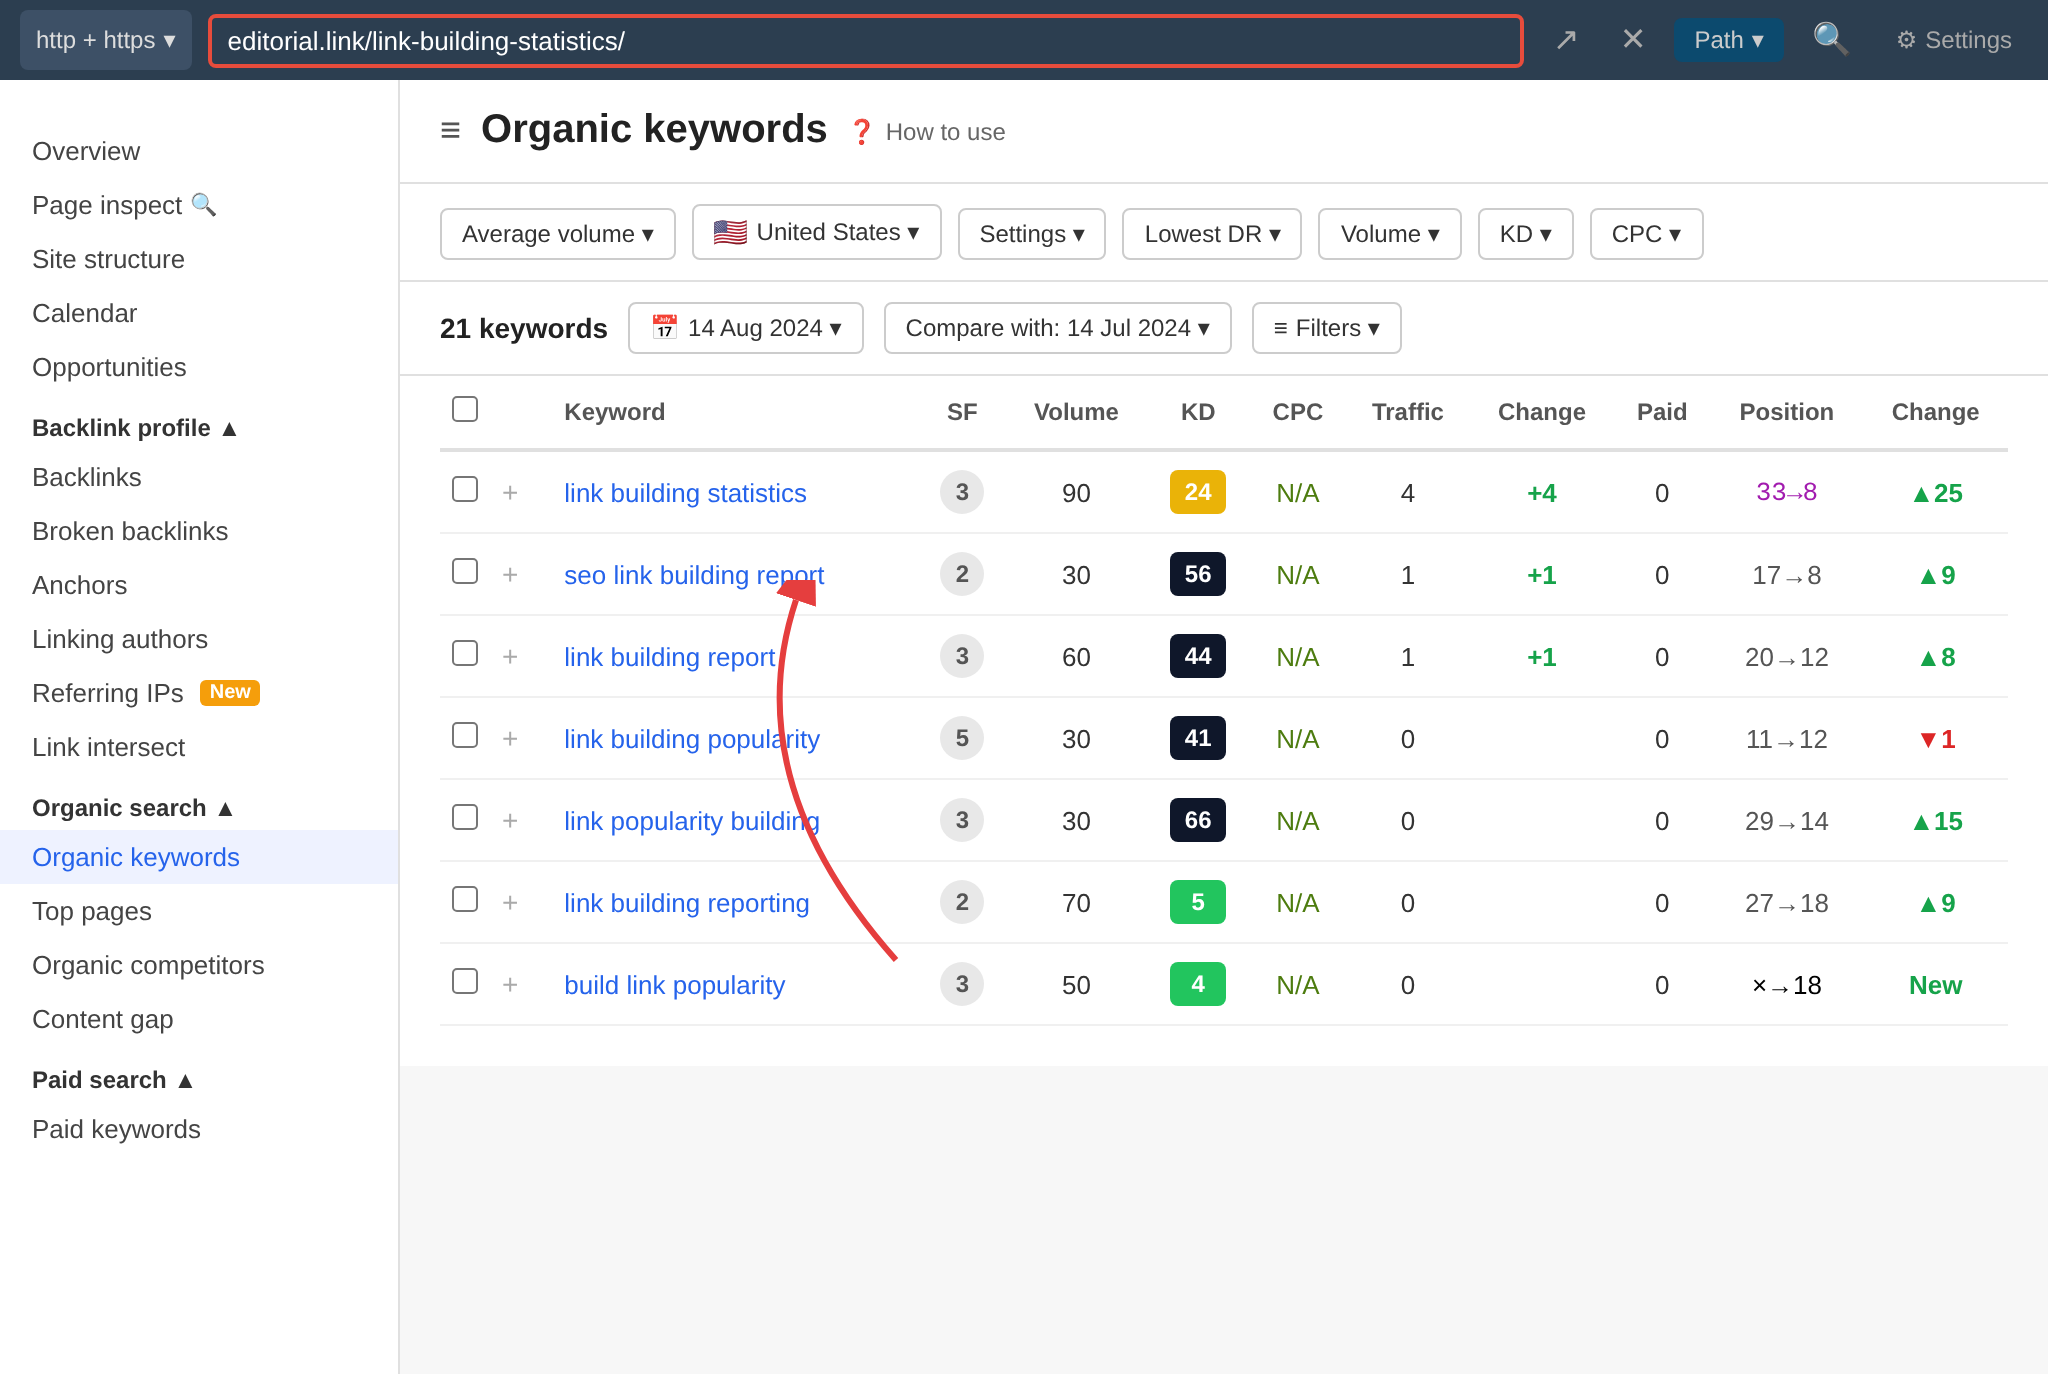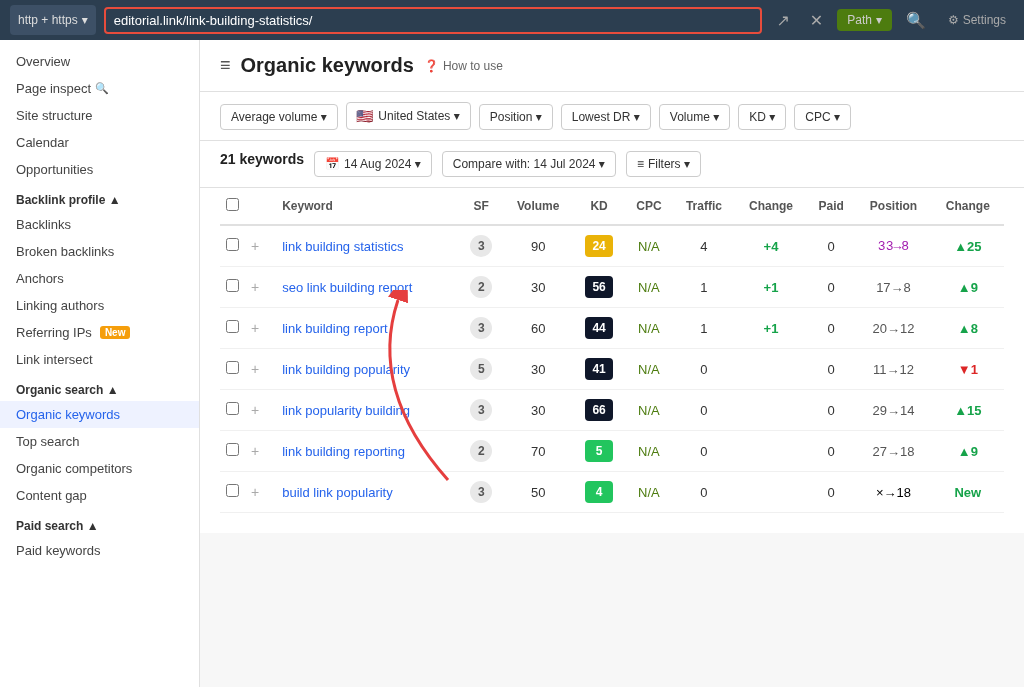--- a/index.html
+++ b/index.html
@@ -18,36 +18,36 @@
     .topbar-url {
       flex: 1; background: transparent; border: 2px solid #e74c3c;
       border-radius: 4px; color: #fff; padding: 4px 8px; font-size: 13px;
       outline: none;
     }
     .topbar-icon-btn {
       background: none; border: none; color: #aaa; cursor: pointer;
       font-size: 16px; padding: 4px 6px; display: flex; align-items: center;
     }
     .topbar-path-btn {
-      background: #4d7c0f; color: #ccc; border: none; border-radius: 4px;
+      background: #0c4a6e; color: #ccc; border: none; border-radius: 4px;
       padding: 4px 10px; font-size: 12px; cursor: pointer;
       display: flex; align-items: center; gap: 4px;
     }
     .topbar-settings-btn {
       background: none; border: none; color: #aaa; cursor: pointer;
       font-size: 12px; padding: 4px 8px; display: flex; align-items: center; gap: 4px;
     }
 
     
     .layout { display: flex; height: calc(100vh - 40px); }
 
     
     .sidebar {
       width: 200px; min-width: 200px; background: #fff;
-      border-right: 1px solid #e0e0e0; overflow-y: auto; padding: 8px 0;
+      border-right: 1px solid #e0e0e0; overflow-y: auto; padding: 22px 0;
     }
     .sidebar-item {
       padding: 6px 16px; cursor: pointer; color: #444; font-size: 13px;
       white-space: nowrap;
     }
     .sidebar-item.active { background: #eef2ff; color: #2563eb; font-weight: 500; }
     .sidebar-section-header {
       padding: 10px 16px 4px; font-weight: 700; font-size: 12px; color: #333;
       display: flex; align-items: center; gap: 4px;
     }
@@ -80,21 +80,21 @@
     .filter-btn {
       border: 1px solid #ccc; border-radius: 4px; background: #fff;
       padding: 5px 10px; font-size: 12px; cursor: pointer; color: #333;
       display: flex; align-items: center; gap: 4px; white-space: nowrap;
     }
     .flag-emoji { font-size: 14px; }
 
     
     .keywords-bar {
       background: #fff; padding: 10px 20px; border-bottom: 1px solid #e0e0e0;
-      display: flex; gap: 10px;
+      display: flex; align-items: center; gap: 10px;
     }
     .keywords-count { font-weight: 700; font-size: 14px; color: #222; }
 
     
     .table-container { padding: 0 20px 20px; background: #fff; margin: 0; }
     table { width: 100%; border-collapse: collapse; font-size: 13px; }
     thead tr { border-bottom: 2px solid #e0e0e0; }
     thead th {
       padding: 10px 6px; text-align: left; font-weight: 600; color: #555;
       font-size: 12px; white-space: nowrap;
@@ -178,21 +178,21 @@
     <div class="sidebar-item">Anchors</div>
     <div class="sidebar-item">Linking authors</div>
     <div class="sidebar-item sidebar-item-with-icon">
       <span>Referring IPs</span>
       <span class="badge-new">New</span>
     </div>
     <div class="sidebar-item">Link intersect</div>
 
     <div class="sidebar-section-header">Organic search ▲</div>
     <div class="sidebar-item active">Organic keywords</div>
-    <div class="sidebar-item">Top search</div>
+    <div class="sidebar-item">Top pages</div>
     <div class="sidebar-item">Organic competitors</div>
     <div class="sidebar-item">Content gap</div>
 
     <div class="sidebar-section-header">Paid search ▲</div>
     <div class="sidebar-item">Paid keywords</div>
   </div>
 
   <div class="main annotation-container">
 
     <svg class="arrow-svg" width="120" height="200">
@@ -215,21 +215,21 @@
 
     <div class="filters-bar">
       <button class="filter-btn">
         <span>Average volume ▾</span>
       </button>
       <button class="filter-btn">
         <span class="flag-emoji">🇺🇸</span>
         <span>United States ▾</span>
       </button>
       <button class="filter-btn">
-        <span>Position ▾</span>
+        <span>Settings ▾</span>
       </button>
       <button class="filter-btn">
         <span>Lowest DR ▾</span>
       </button>
       <button class="filter-btn">
         <span>Volume ▾</span>
       </button>
       <button class="filter-btn">
         <span>KD ▾</span>
       </button>

